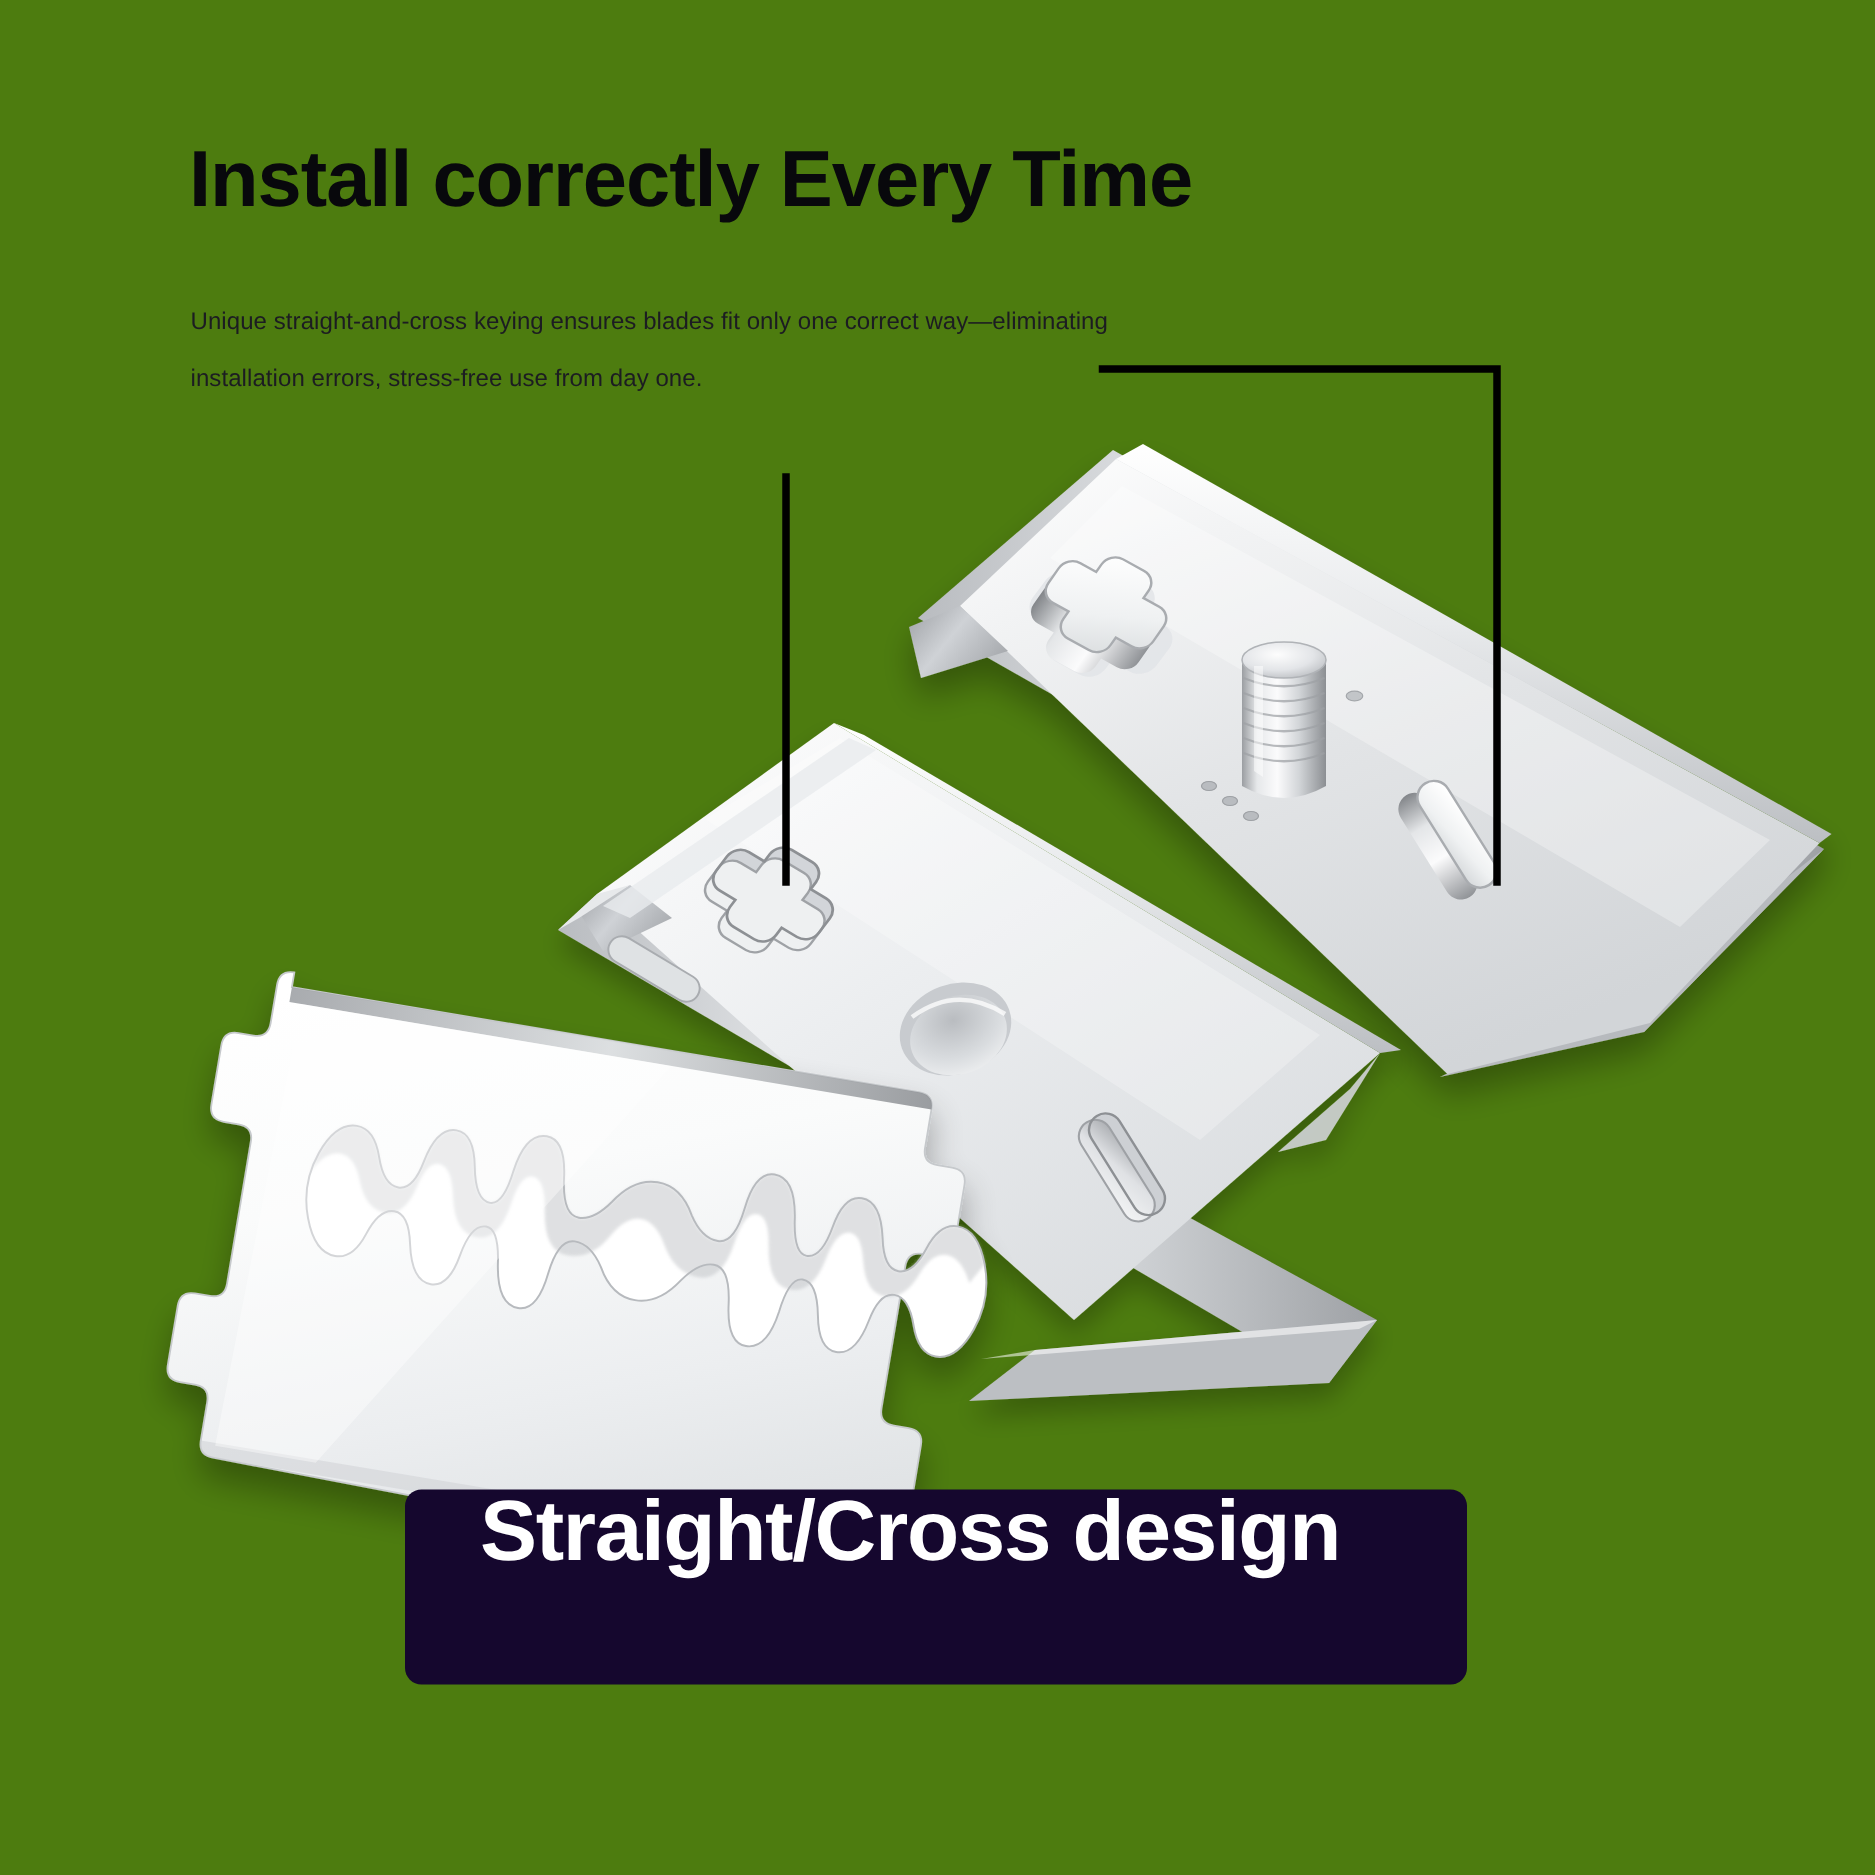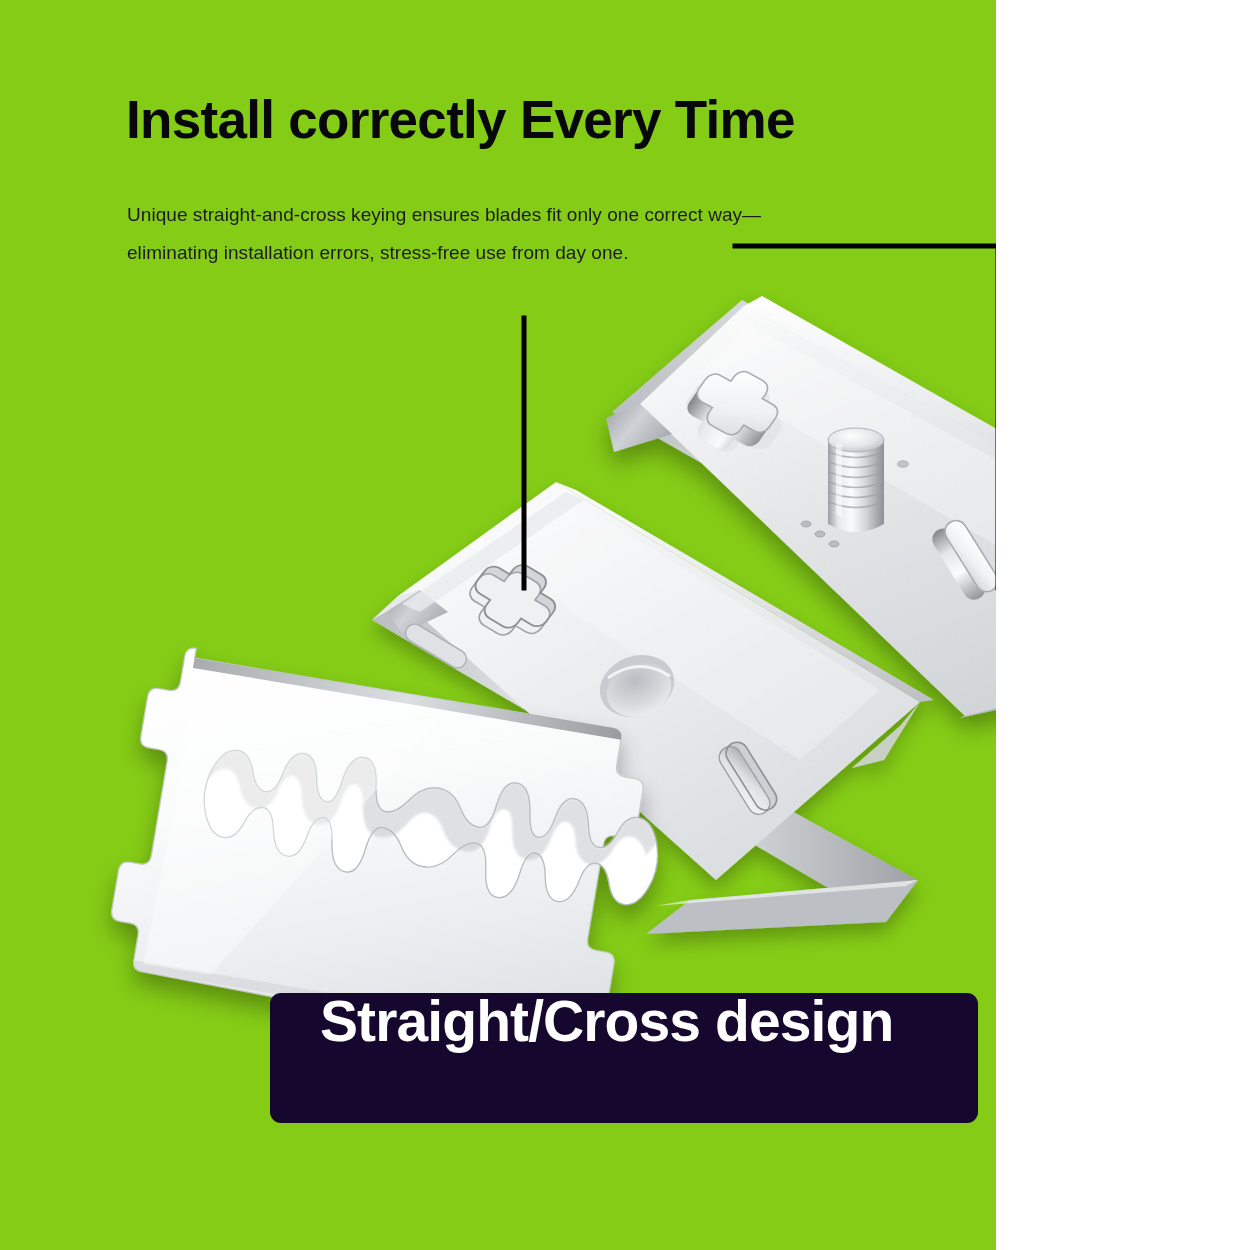--- a/index.html
+++ b/index.html
@@ -8,23 +8,23 @@
     padding: 0;
     background: #ffffff;
   }
   body {
     font-family: "Liberation Sans", sans-serif;
     -webkit-font-smoothing: antialiased;
   }
 
   #stage {
     position: relative;
-    width: 996px;
+    width: 1250px;
     height: 1250px;
-    background: #84cc16;
+    background: #4d7c0f;
     overflow: hidden;
   }
 
   
   .headline {
     position: absolute;
     left: 126px;
     top: 92px;
     font-size: 53px;
     font-weight: 700;
@@ -32,21 +32,21 @@
     color: #08080c;
     white-space: nowrap;
     line-height: 1.06;
   }
 
   .bodycopy {
     position: absolute;
     left: 127px;
     top: 196px;
     width: 660px;
-    font-size: 19px;
+    font-size: 16px;
     font-weight: 400;
     color: #1c1c22;
     line-height: 38px;
     letter-spacing: 0.05px;
   }
 
   
   .leader-svg {
     position: absolute;
     left: 0;

